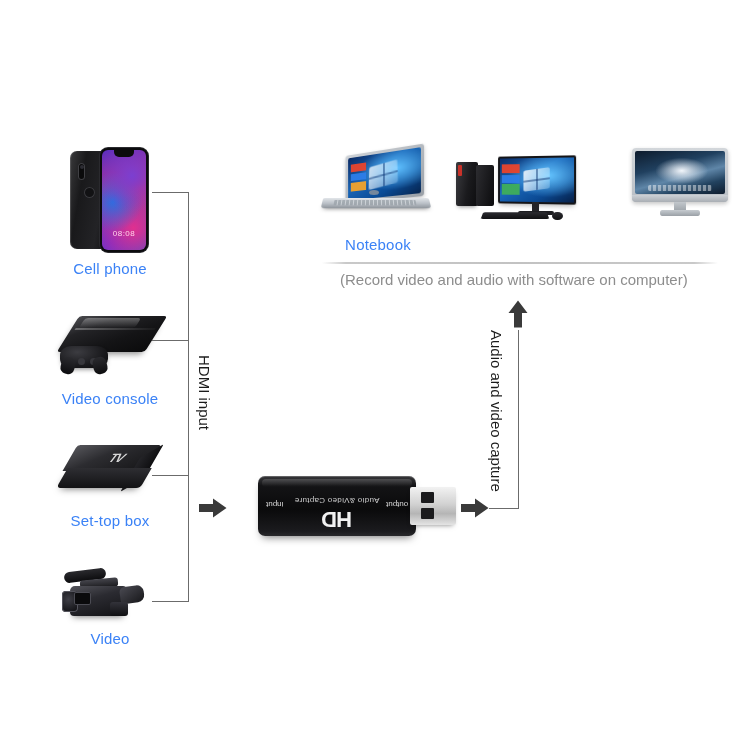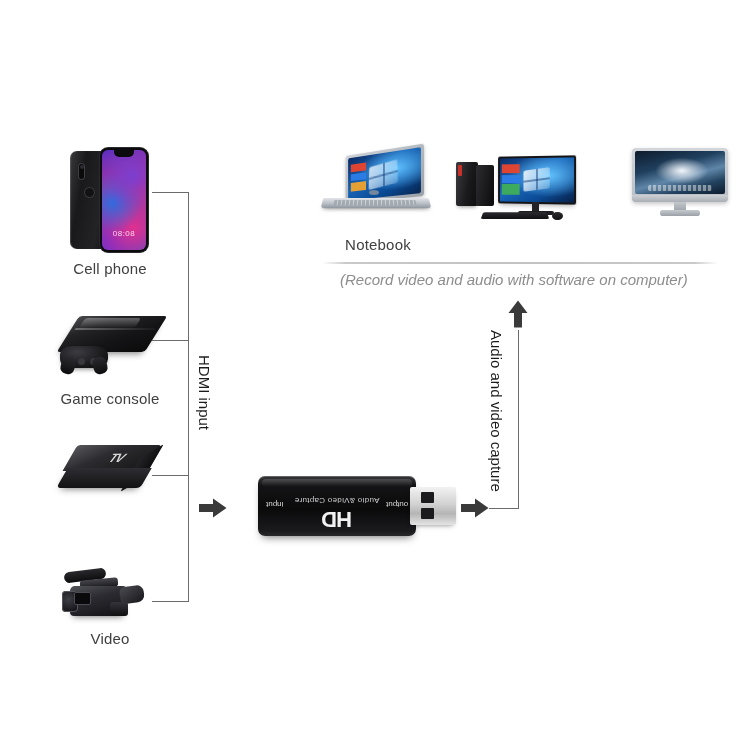--- a/index.html
+++ b/index.html
@@ -7,21 +7,21 @@
   body{
     width:750px;height:750px;
     background:#ffffff;
     font-family:"Liberation Sans", sans-serif;
     overflow:hidden;
   }
   #stage{position:relative;width:750px;height:750px;background:#fff;}
 
   .lbl{
     position:absolute;
-    color:#404040;
+    color:#3b82f6;
     font-size:15px;
     letter-spacing:.2px;
     white-space:nowrap;
     text-align:center;
   }
 
   
   .ln{position:absolute;background:#6b6b6b;}
   .ln.h{height:1px;}
   .ln.v{width:1px;}
@@ -45,21 +45,20 @@
     position:absolute;
     height:2px;
     background:linear-gradient(to right,#ffffff 0%,#c9c9c9 6%,#c2c2c2 50%,#c9c9c9 94%,#ffffff 100%);
   }
 
   .caption{
     position:absolute;
     color:#8d8d8d;
     font-size:15px;
     white-space:nowrap;
-    font-style:italic;
   }
 
   
   .dev{position:absolute;}
 
   
   .phone{width:88px;height:104px;}
   .phone .back{
     position:absolute;left:0;top:3px;width:40px;height:98px;
     background:linear-gradient(100deg,#3a3a3c 0%,#19191b 30%,#232326 70%,#0e0e10 100%);
@@ -421,28 +420,29 @@
   </div>
   <div class="lbl" style="left:30px;top:260px;width:160px;">Cell phone</div>
 
   <div class="dev console" style="left:52px;top:312px;">
     <div class="body"></div>
     <div class="glow"></div>
     <div class="pad">
         <div class="stick"></div>
       </div>
   </div>
-  <div class="lbl" style="left:30px;top:390px;width:160px;">Game console</div>
+  <div class="lbl" style="left:30px;top:390px;width:160px;">Video console</div>
 
   <div class="dev stb" style="left:62px;top:443px;">
     <div class="top"></div>
     <div class="side"></div>
     <div class="front"></div>
     <div class="tv">TV</div>
   </div>
+  <div class="lbl" style="left:30px;top:512px;width:160px;">Set-top box</div>
 
   <div class="dev cam-dev" style="left:58px;top:562px;">
     <div class="mic"></div>
     <div class="handle"></div>
     <div class="bodyc"></div>
     <div class="lens"></div>
     <div class="scr"></div>
     <div class="vf"></div>
     <div class="grip"></div>
   </div>

